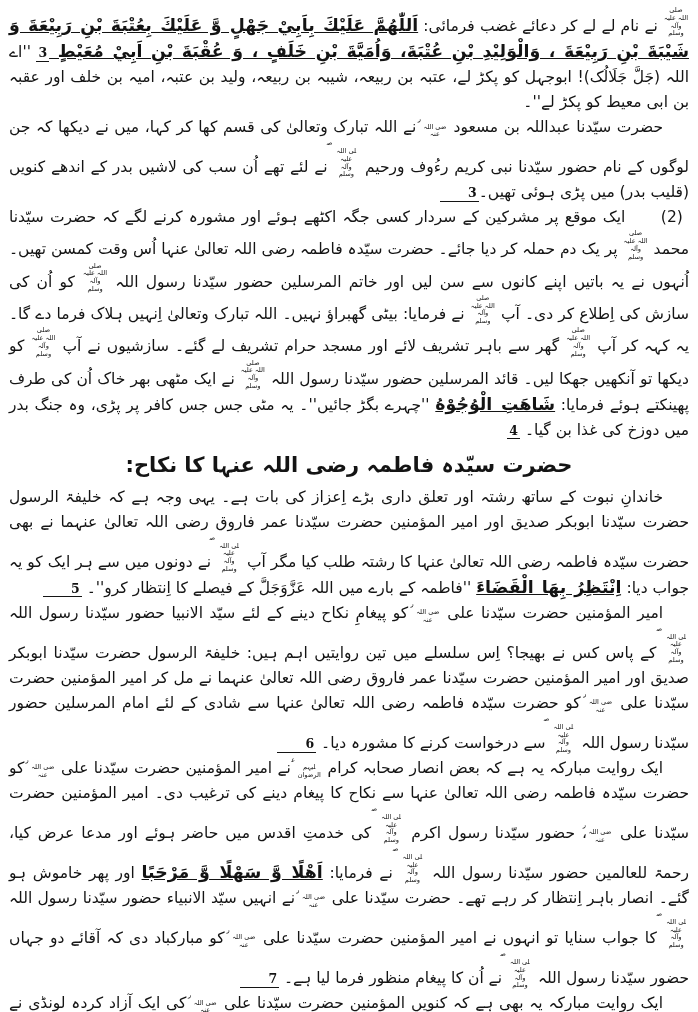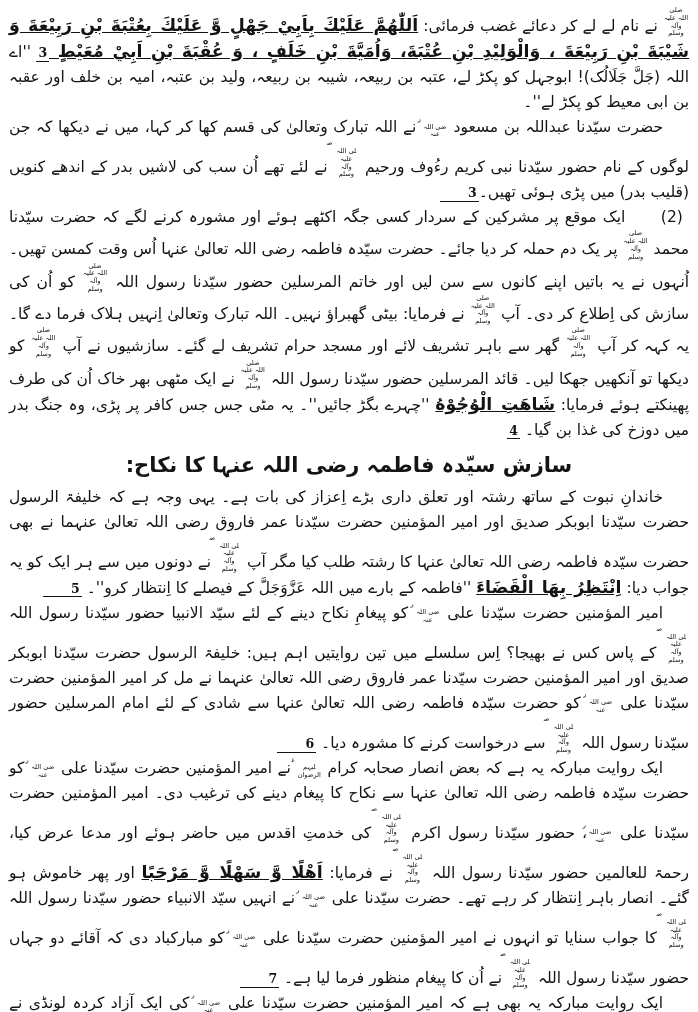--- a/index.html
+++ b/index.html
@@ -33,19 +33,19 @@
   }
 </style>
 </head>
 <body>
 
 <div class="page">
   <div id="doc">
       <p class="para noindent"><span class="run-sm">صلی اللہ علیہ وآلہ وسلم</span><span class="run-n"> نے نام لے لے کر دعائے غضب فرمائی: </span><span class="run-b">اَللّٰهُمَّ عَلَيْكَ بِاَبِيْ جَهْلٍ وَّ عَلَيْكَ بِعُتْبَةَ بْنِ رَبِيْعَةَ وَ شَيْبَةَ بْنِ رَبِيْعَةَ ، وَالْوَلِيْدِ بْنِ عُتْبَةَ، وَاُمَيَّةَ بْنِ خَلَفٍ ، وَ عُقْبَةَ بْنِ اَبِيْ مُعَيْطٍ </span><span class="run-fn">3</span><span class="run-n"> ''اے اللہ (جَلَّ جَلَالُک)! ابوجہل کو پکڑ لے، عتبہ بن ربیعہ، شیبہ بن ربیعہ، ولید بن عتبہ، امیہ بن خلف اور عقبہ بن ابی معیط کو پکڑ لے''۔</span></p>
       <p class="para"><span class="run-n">حضرت سیّدنا عبداللہ بن مسعود </span><span class="run-sm">رضی اللہ عنہ</span><span class="run-n"> نے اللہ تبارک وتعالیٰ کی قسم کھا کر کہا، میں نے دیکھا کہ جن لوگوں کے نام حضور سیّدنا نبی کریم رءُوف ورحیم </span><span class="run-sm">صلی اللہ علیہ وآلہ وسلم</span><span class="run-n"> نے لئے تھے اُن سب کی لاشیں بدر کے اندھے کنویں (قلیب بدر) میں پڑی ہوئی تھیں۔</span><span class="run-fn">3</span></p>
       <p class="para noindent"><span class="run-n">&nbsp;(2)&nbsp;&nbsp;&nbsp;&nbsp;&nbsp;&nbsp;ایک موقع پر مشرکین کے سردار کسی جگہ اکٹھے ہوئے اور مشورہ کرنے لگے کہ حضرت سیّدنا محمد </span><span class="run-sm">صلی اللہ علیہ وآلہ وسلم</span><span class="run-n"> پر یک دم حملہ کر دیا جائے۔ حضرت سیّدہ فاطمہ رضی اللہ تعالیٰ عنہا اُس وقت کمسن تھیں۔ اُنہوں نے یہ باتیں اپنے کانوں سے سن لیں اور خاتم المرسلین حضور سیّدنا رسول اللہ </span><span class="run-sm">صلی اللہ علیہ وآلہ وسلم</span><span class="run-n"> کو اُن کی سازش کی اِطلاع کر دی۔ آپ </span><span class="run-sm">صلی اللہ علیہ وآلہ وسلم</span><span class="run-n"> نے فرمایا: بیٹی گھبراؤ نہیں۔ اللہ تبارک وتعالیٰ اِنہیں ہلاک فرما دے گا۔ یہ کہہ کر آپ </span><span class="run-sm">صلی اللہ علیہ وآلہ وسلم</span><span class="run-n"> گھر سے باہر تشریف لائے اور مسجد حرام تشریف لے گئے۔ سازشیوں نے آپ </span><span class="run-sm">صلی اللہ علیہ وآلہ وسلم</span><span class="run-n"> کو دیکھا تو آنکھیں جھکا لیں۔ قائد المرسلین حضور سیّدنا رسول اللہ </span><span class="run-sm">صلی اللہ علیہ وآلہ وسلم</span><span class="run-n"> نے ایک مٹھی بھر خاک اُن کی طرف پھینکتے ہوئے فرمایا: </span><span class="run-b">شَاهَتِ الْوُجُوْهُ</span><span class="run-n"> ''چہرے بگڑ جائیں''۔ یہ مٹی جس جس کافر پر پڑی، وہ جنگ بدر میں دوزخ کی غذا بن گیا۔ </span><span class="run-fn">4</span></p>
-      <h2 class="section-heading">سازش سیّدہ فاطمہ رضی اللہ عنہا کا نکاح:</h2>
+      <h2 class="section-heading">حضرت سیّدہ فاطمہ رضی اللہ عنہا کا نکاح:</h2>
       <p class="para"><span class="run-n">خاندانِ نبوت کے ساتھ رشتہ اور تعلق داری بڑے اِعزاز کی بات ہے۔ یہی وجہ ہے کہ خلیفۃ الرسول حضرت سیّدنا ابوبکر صدیق اور امیر المؤمنین حضرت سیّدنا عمر فاروق رضی اللہ تعالیٰ عنہما نے بھی حضرت سیّدہ فاطمہ رضی اللہ تعالیٰ عنہا کا رشتہ طلب کیا مگر آپ </span><span class="run-sm">صلی اللہ علیہ وآلہ وسلم</span><span class="run-n"> نے دونوں میں سے ہر ایک کو یہ جواب دیا: </span><span class="run-b">اِنْتَظِرُ بِهَا الْقَضَاءَ</span><span class="run-n"> ''فاطمہ کے بارے میں اللہ عَزَّوَجَلَّ کے فیصلے کا اِنتظار کرو''۔ </span><span class="run-fn">5</span></p>
       <p class="para"><span class="run-n">امیر المؤمنین حضرت سیّدنا علی </span><span class="run-sm">رضی اللہ عنہ</span><span class="run-n"> کو پیغامِ نکاح دینے کے لئے سیّد الانبیا حضور سیّدنا رسول اللہ </span><span class="run-sm">صلی اللہ علیہ وآلہ وسلم</span><span class="run-n"> کے پاس کس نے بھیجا؟ اِس سلسلے میں تین روایتیں اہم ہیں: خلیفۃ الرسول حضرت سیّدنا ابوبکر صدیق اور امیر المؤمنین حضرت سیّدنا عمر فاروق رضی اللہ تعالیٰ عنہما نے مل کر امیر المؤمنین حضرت سیّدنا علی </span><span class="run-sm">رضی اللہ عنہ</span><span class="run-n"> کو حضرت سیّدہ فاطمہ رضی اللہ تعالیٰ عنہا سے شادی کے لئے امام المرسلین حضور سیّدنا رسول اللہ </span><span class="run-sm">صلی اللہ علیہ وآلہ وسلم</span><span class="run-n"> سے درخواست کرنے کا مشورہ دیا۔ </span><span class="run-fn">6</span></p>
       <p class="para"><span class="run-n">ایک روایت مبارکہ یہ ہے کہ بعض انصار صحابہ کرام </span><span class="run-sm">علیہم الرضوان</span><span class="run-n"> نے امیر المؤمنین حضرت سیّدنا علی </span><span class="run-sm">رضی اللہ عنہ</span><span class="run-n"> کو حضرت سیّدہ فاطمہ رضی اللہ تعالیٰ عنہا سے نکاح کا پیغام دینے کی ترغیب دی۔ امیر المؤمنین حضرت سیّدنا علی </span><span class="run-sm">رضی اللہ عنہ</span><span class="run-n">، حضور سیّدنا رسول اکرم </span><span class="run-sm">صلی اللہ علیہ وآلہ وسلم</span><span class="run-n"> کی خدمتِ اقدس میں حاضر ہوئے اور مدعا عرض کیا، رحمۃ للعالمین حضور سیّدنا رسول اللہ </span><span class="run-sm">صلی اللہ علیہ وآلہ وسلم</span><span class="run-n"> نے فرمایا: </span><span class="run-b">اَهْلًا وَّ سَهْلًا وَّ مَرْحَبًا</span><span class="run-n"> اور پھر خاموش ہو گئے۔ انصار باہر اِنتظار کر رہے تھے۔ حضرت سیّدنا علی </span><span class="run-sm">رضی اللہ عنہ</span><span class="run-n"> نے انہیں سیّد الانبیاء حضور سیّدنا رسول اللہ </span><span class="run-sm">صلی اللہ علیہ وآلہ وسلم</span><span class="run-n"> کا جواب سنایا تو انہوں نے امیر المؤمنین حضرت سیّدنا علی </span><span class="run-sm">رضی اللہ عنہ</span><span class="run-n"> کو مبارکباد دی کہ آقائے دو جہاں حضور سیّدنا رسول اللہ </span><span class="run-sm">صلی اللہ علیہ وآلہ وسلم</span><span class="run-n"> نے اُن کا پیغام منظور فرما لیا ہے۔ </span><span class="run-fn">7</span></p>
-      <p class="para"><span class="run-n">ایک روایت مبارکہ یہ بھی ہے کہ امیر المؤمنین حضرت سیّدنا علی </span><span class="run-sm">رضی اللہ عنہ</span><span class="run-n"> کی ایک آزاد کردہ لونڈی نے ایک دن امیر المؤمنین حضرت سیّدنا علی </span></p>
+      <p class="para"><span class="run-n">ایک روایت مبارکہ یہ بھی ہے کہ کنویں المؤمنین حضرت سیّدنا علی </span><span class="run-sm">رضی اللہ عنہ</span><span class="run-n"> کی ایک آزاد کردہ لونڈی نے ایک دن امیر المؤمنین حضرت سیّدنا علی </span></p>
     </div>
 </div>
 
 </body></html>

